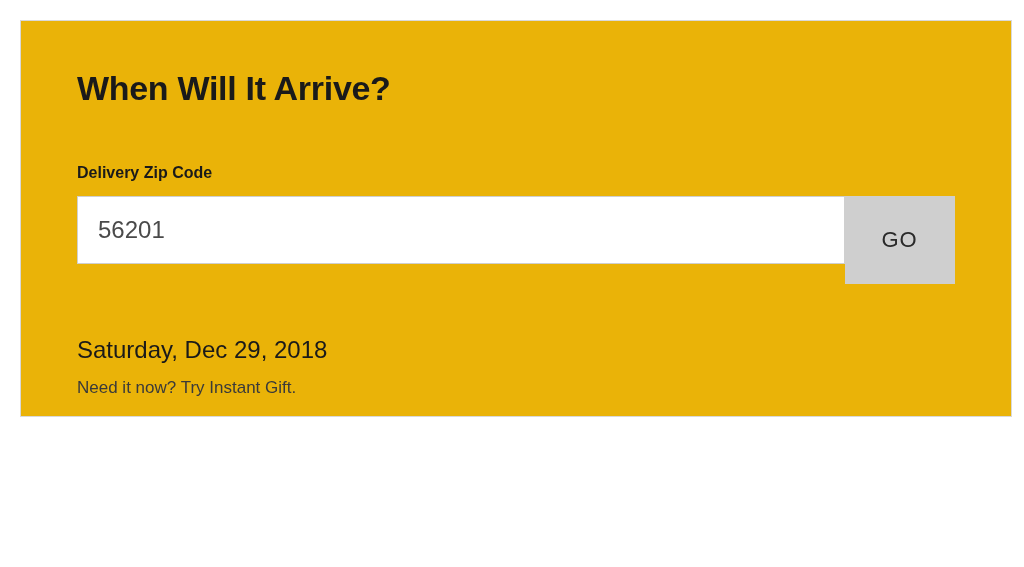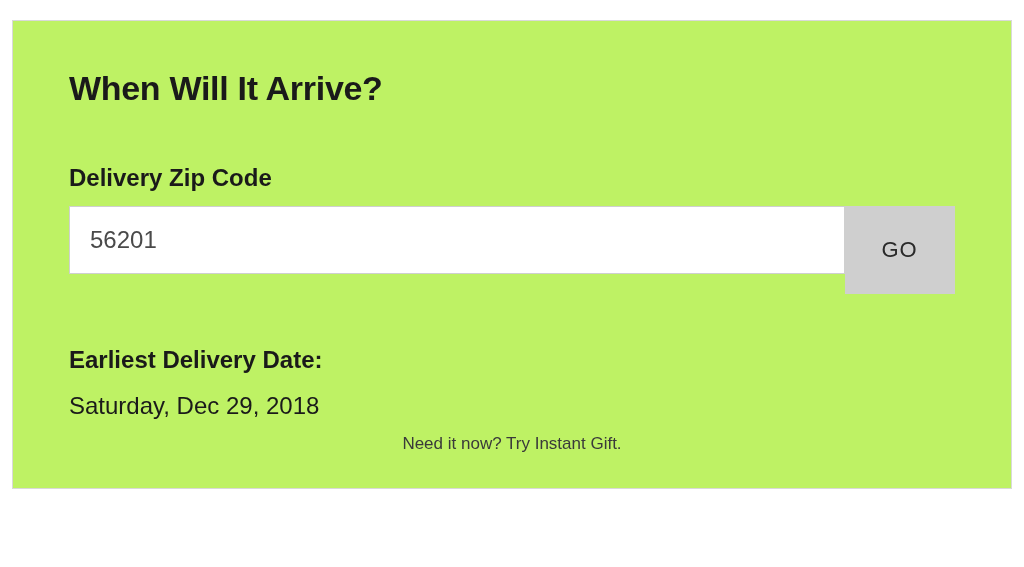--- a/index.html
+++ b/index.html
@@ -9,32 +9,33 @@
     }
     body {
       font-family: -apple-system, BlinkMacSystemFont, "Segoe UI", Arial, sans-serif;
       background: #fff;
       width: 1024px;
       height: 567px;
       padding: 20px 12px;
     }
     .card {
       border: 1px solid #d9d9d9;
-      padding: 48px 56px 34px 56px;
-      background: #bef264;
+      padding: 48px 56px 18px 56px;
+      background: #eab308;
+      margin-left: 8px;
     }
     .title {
       font-size: 34px;
       font-weight: 700;
       color: #1a1a1a;
       letter-spacing: -0.3px;
       margin-bottom: 56px;
     }
     .label {
-      font-size: 24px;
+      font-size: 16px;
       font-weight: 600;
       color: #1a1a1a;
       margin-bottom: 14px;
     }
     .input-row {
       display: flex;
       width: 100%;
       margin-bottom: 52px;
       border-radius: 31px;
     }
@@ -70,32 +71,30 @@
     }
     .earliest-date {
       font-size: 24px;
       font-weight: 400;
       color: #1a1a1a;
       margin-bottom: 14px;
     }
     .instant-gift {
       font-size: 17px;
       color: #3a3a3a;
-      text-align: center;
     }
   </style>
 </head>
 <body>
 
 <div class="card">
   <h1 class="title">When Will It Arrive?</h1>
 
   <div class="label">Delivery Zip Code</div>
 
   <div class="input-row">
     <input type="text" class="zip-input" value="56201" style="">
     <button class="go-button">GO</button>
   </div>
 
-  <div class="earliest-label">Earliest Delivery Date:</div>
   <div class="earliest-date">Saturday, Dec 29, 2018</div>
   <div class="instant-gift">Need it now? Try Instant Gift.</div>
 </div>
 
 </body></html>

